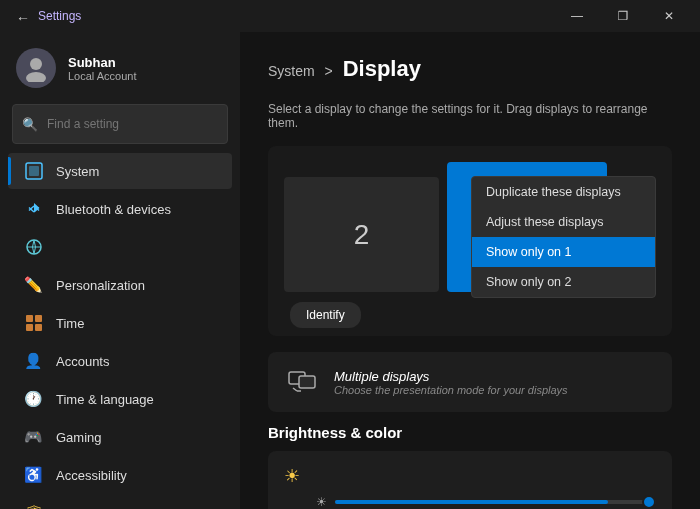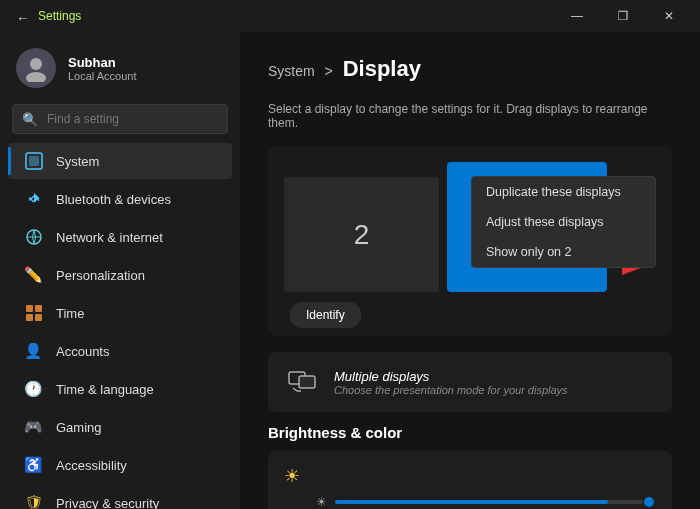--- a/index.html
+++ b/index.html
@@ -29,21 +29,21 @@
       align-items: center;
       gap: 8px;
     }
     .title-bar-left .back-icon {
       font-size: 14px;
       color: #ccc;
       cursor: pointer;
     }
     .title-bar-title {
       font-size: 12px;
-      color: #bef264;
+      color: #c4b5fd;
     }
     .title-bar-controls {
       display: flex;
       gap: 0;
     }
     .title-btn {
       width: 46px;
       height: 32px;
       display: flex;
       align-items: center;
@@ -100,21 +100,21 @@
       color: #aaa;
     }
 
     
     .search-container {
       margin: 0 12px 8px 12px;
       position: relative;
     }
     .search-input {
       width: 100%;
-      height: 30px;
+      height: 40px;
       background: #2d2d2d;
       border: 1px solid #3a3a3a;
       border-radius: 4px;
       color: #ccc;
       padding: 0 12px 0 34px;
       font-size: 12px;
       outline: none;
     }
     .search-icon-wrap {
       position: absolute;
@@ -417,21 +417,20 @@
 
     <div class="nav-item">
       <span class="nav-icon blue">
         <svg width="18" height="18" viewBox="0 0 18 18" fill="none">
           <circle cx="9" cy="9" r="7" stroke="#5dc8d6" stroke-width="1.5" fill="none"></circle>
           <path d="M9 2 Q12 9 9 16" stroke="#5dc8d6" stroke-width="1"></path>
           <path d="M9 2 Q6 9 9 16" stroke="#5dc8d6" stroke-width="1"></path>
           <path d="M2 9 L16 9" stroke="#5dc8d6" stroke-width="1"></path>
         </svg>
       </span>
-      <span>Network &amp; internet</span>
     </div>
 
     <div class="nav-item">
       <span class="nav-icon orange">✏️</span>
       <span>Personalization</span>
     </div>
 
     <div class="nav-item">
       <span class="nav-icon orange">
         <svg width="18" height="18" viewBox="0 0 18 18" fill="none">
@@ -486,20 +485,21 @@
         <div class="monitor-box monitor-2">
           <span>2</span>
         </div>
         <div class="monitor-box monitor-1">
           <span>1</span>
         </div>
 
         <div class="dropdown-overlay">
           <div class="dropdown-item">Duplicate these displays</div>
           <div class="dropdown-item">Adjust these displays</div>
+          <div class="dropdown-item highlighted">Show only on 1</div>
           <div class="dropdown-item">Show only on 2</div>
         </div>
       </div>
 
       <div style="position:absolute; left: 310px; top: 105px;">
         <svg width="80" height="30" viewBox="0 0 80 30">
           <defs>
             <marker id="arrowhead" markerWidth="8" markerHeight="6" refX="8" refY="3" orient="auto">
               <polygon points="0 0, 8 3, 0 6" fill="#e03030"></polygon>
             </marker>

